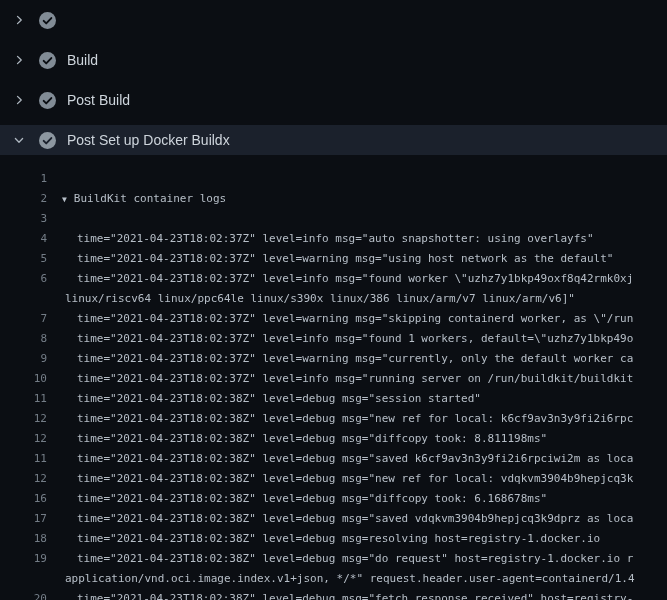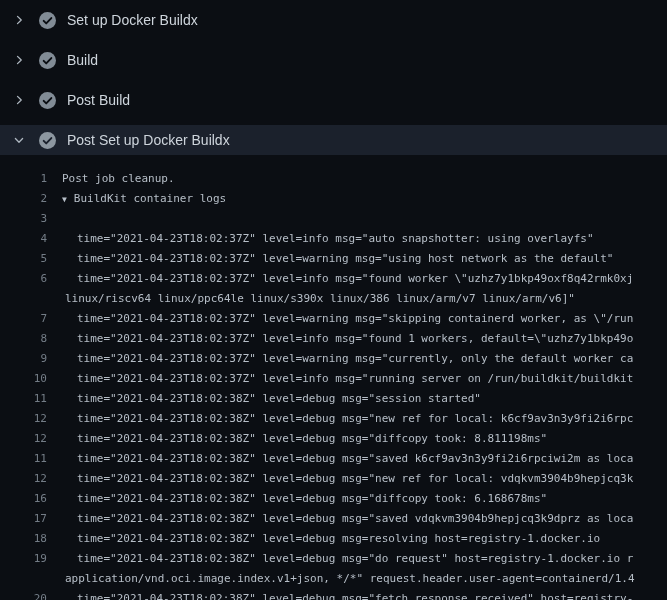--- a/index.html
+++ b/index.html
@@ -54,21 +54,20 @@
       <svg width="12" height="12" viewBox="0 0 16 16">
           <path d="M6 3.2l5 4.8-5 4.8" stroke="currentColor" stroke-width="1.7" fill="none" stroke-linecap="round" stroke-linejoin="round"></path>
         </svg>
     </span>
     <span class="check">
       <svg width="17" height="17" viewBox="0 0 16 16">
           <circle cx="8" cy="8" r="8" fill="#828c96"></circle>
           <path d="M4.4 8.3l2.4 2.4 4.8-5" stroke="#0b0e13" stroke-width="1.8" fill="none" stroke-linecap="round" stroke-linejoin="round"></path>
         </svg>
     </span>
-    <span class="step-label">Set up Docker Buildx</span>
   </div>
 
   <div class="step">
     <span class="chev">
       <svg width="12" height="12" viewBox="0 0 16 16">
           <path d="M6 3.2l5 4.8-5 4.8" stroke="currentColor" stroke-width="1.7" fill="none" stroke-linecap="round" stroke-linejoin="round"></path>
         </svg>
     </span>
     <span class="check">
       <svg width="17" height="17" viewBox="0 0 16 16">
@@ -107,21 +106,20 @@
         </svg>
     </span>
     <span class="step-label">Post Set up Docker Buildx</span>
   </div>
 
 </div>
 
 <div class="log">
     <div class="log-row row-base">
       <span class="gutter">1</span>
-      <span class="content"><span>Post job cleanup.</span></span>
     </div>
     <div class="log-row row-base">
       <span class="gutter">2</span>
       <span class="content"><span class="tri">▼</span><span>BuildKit container logs</span></span>
     </div>
     <div class="log-row row-group command">
       <span class="gutter">3</span>
     </div>
     <div class="log-row row-group">
       <span class="gutter">4</span>

